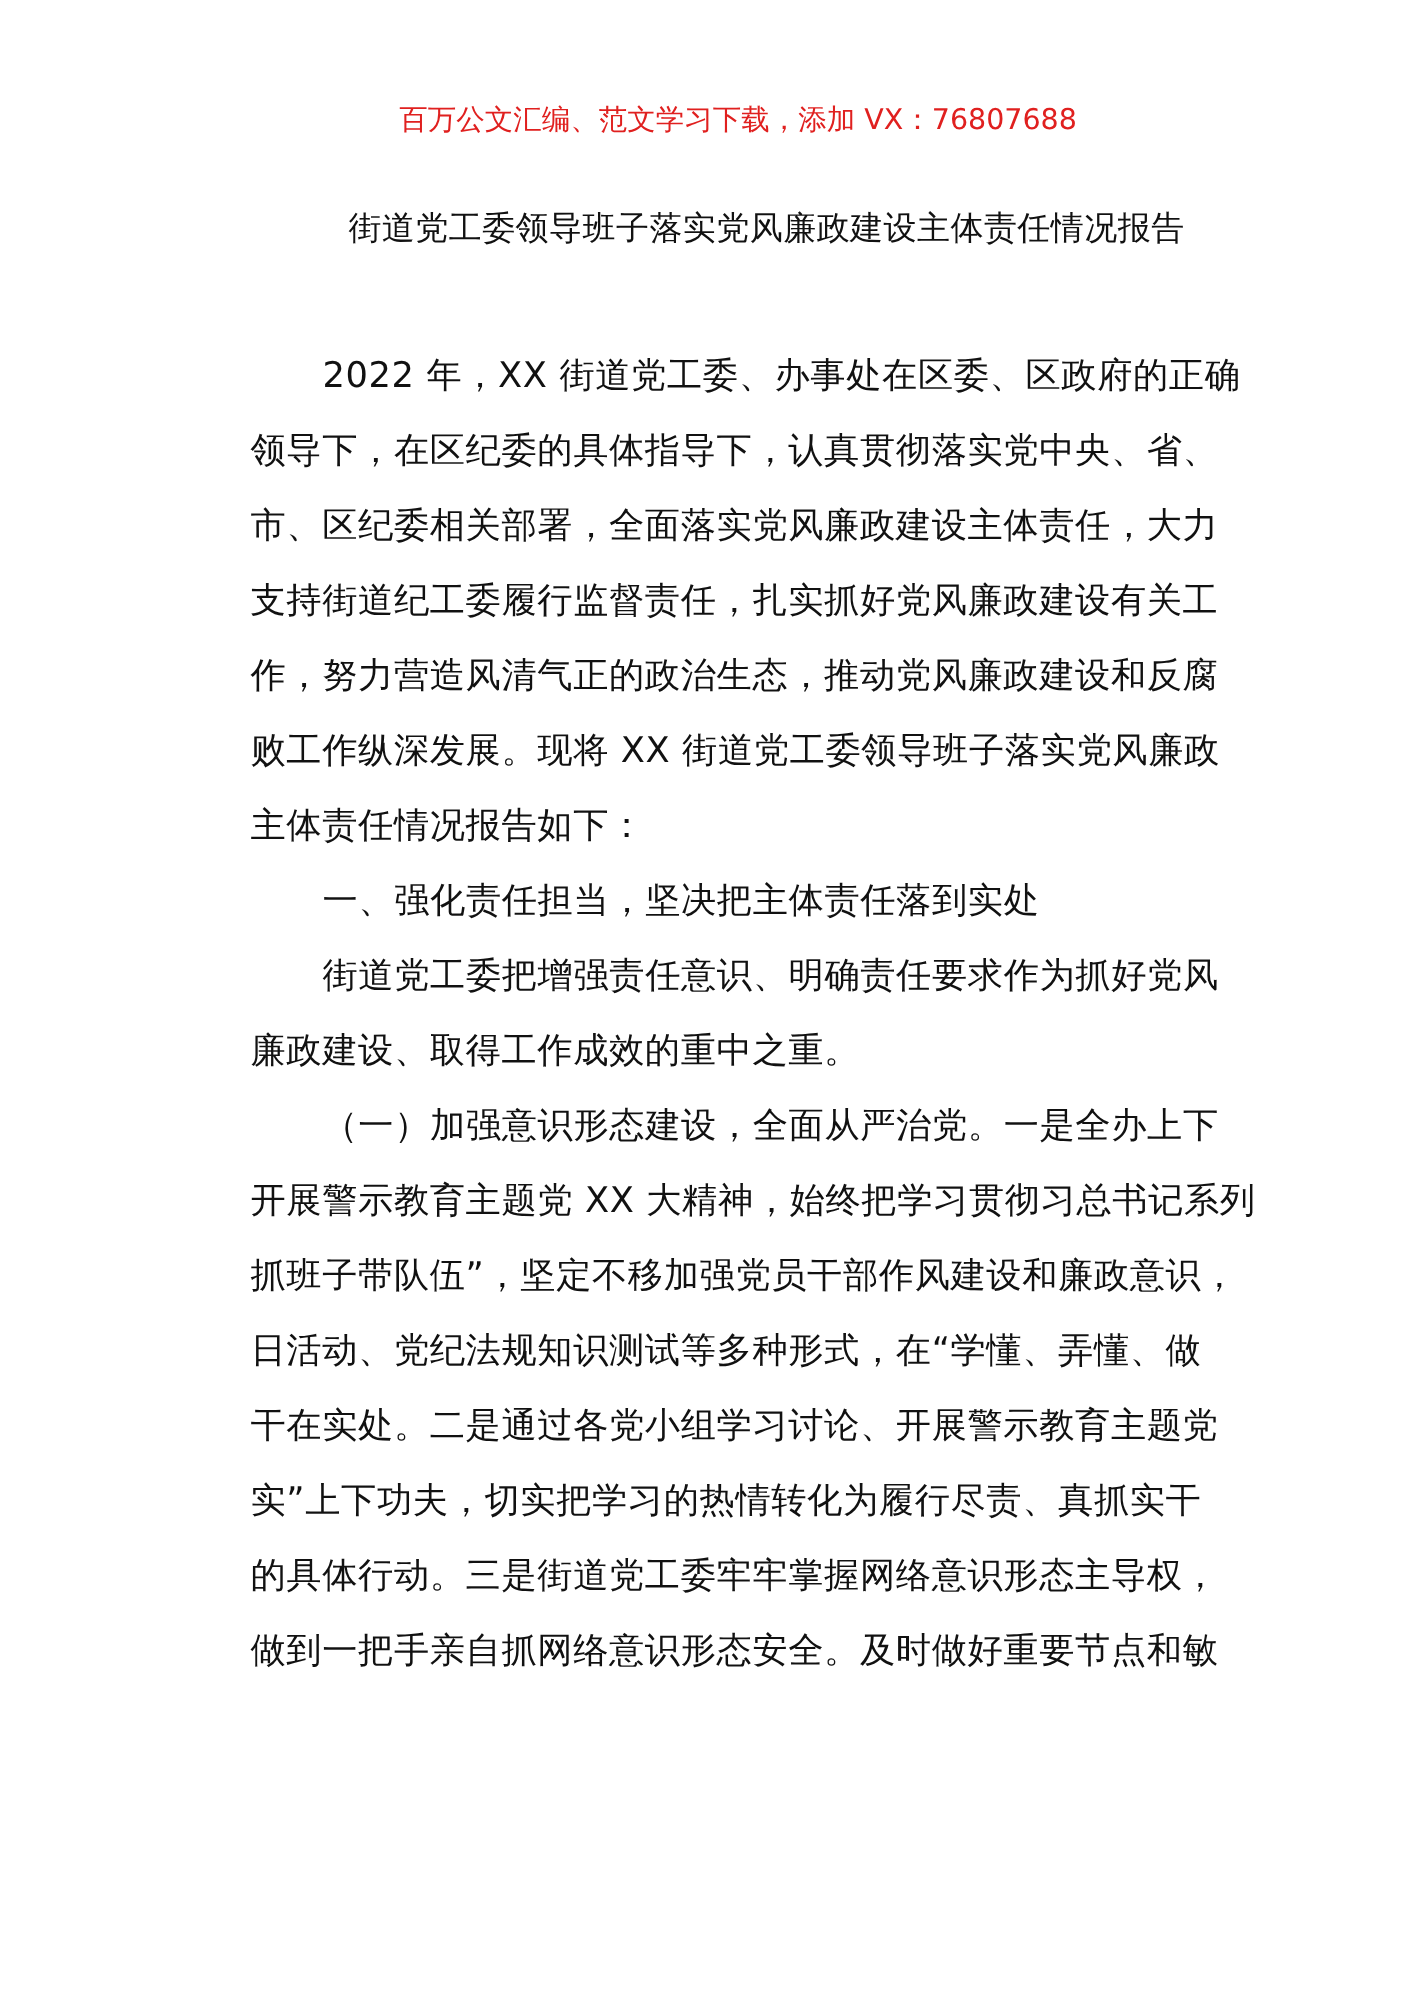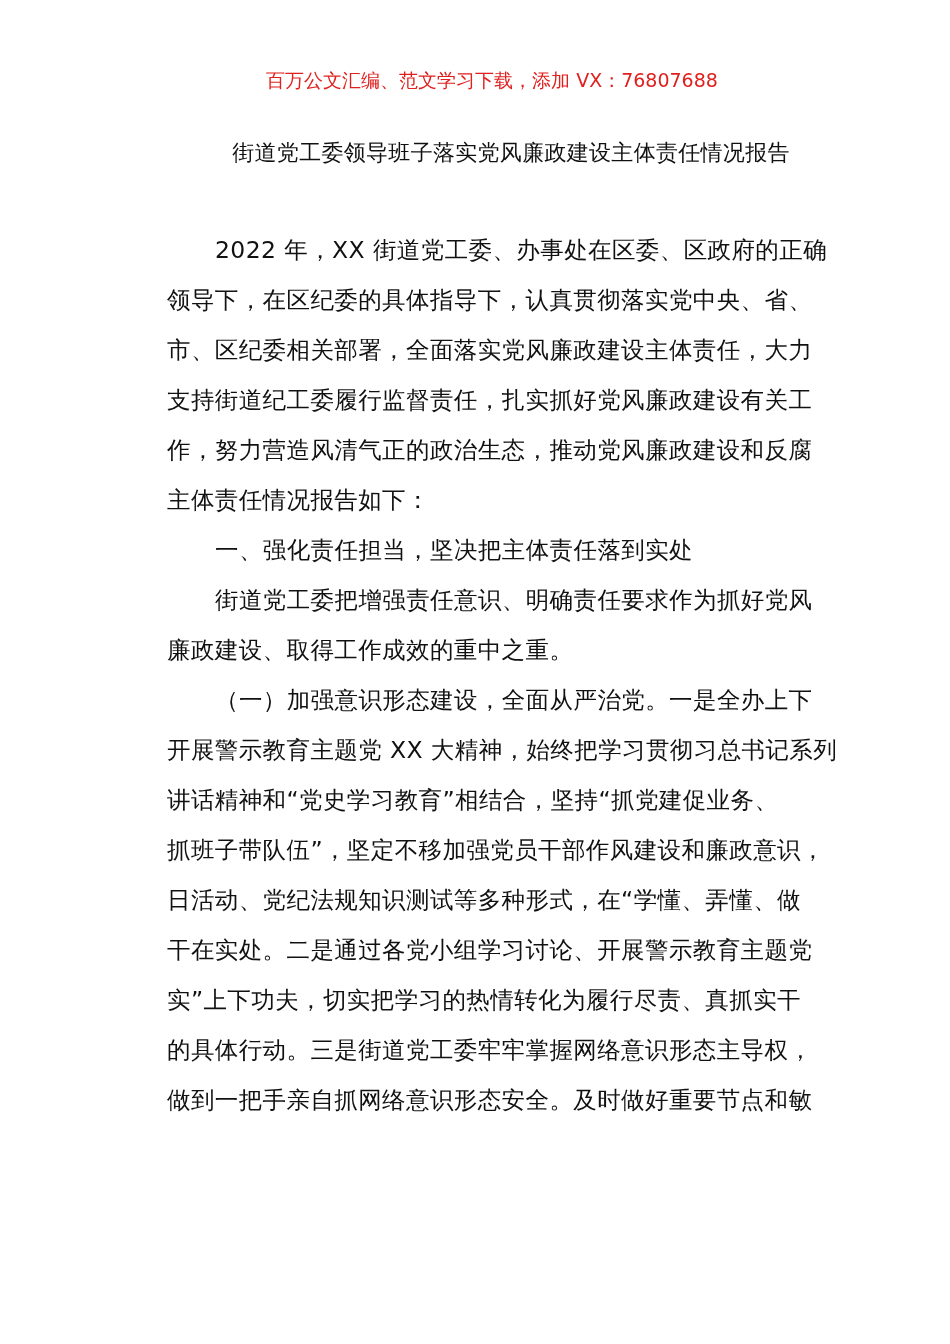--- a/index.html
+++ b/index.html
@@ -60,26 +60,26 @@
 <div class="header-note">百万公文汇编、范文学习下载，添加 VX：76807688</div>
 
 <div class="doc-title">街道党工委领导班子落实党风廉政建设主体责任情况报告</div>
 
 <div class="body-text">
   <div class="line indent">2022 年，XX 街道党工委、办事处在区委、区政府的正确</div>
   <div class="line">领导下，在区纪委的具体指导下，认真贯彻落实党中央、省、</div>
   <div class="line">市、区纪委相关部署，全面落实党风廉政建设主体责任，大力</div>
   <div class="line">支持街道纪工委履行监督责任，扎实抓好党风廉政建设有关工</div>
   <div class="line">作，努力营造风清气正的政治生态，推动党风廉政建设和反腐</div>
+  <div class="line">败工作纵深发展。现将 XX 街道党工委领导班子落实党风廉政</div>
   <div class="line">主体责任情况报告如下：</div>
   <div class="line indent">一、强化责任担当，坚决把主体责任落到实处</div>
   <div class="line indent">街道党工委把增强责任意识、明确责任要求作为抓好党风</div>
   <div class="line">廉政建设、取得工作成效的重中之重。</div>
   <div class="line indent">（一）加强意识形态建设，全面从严治党。一是全办上下</div>
   <div class="line">开展警示教育主题党 XX 大精神，始终把学习贯彻习总书记系列</div>
-  <div class="line">讲话精神和“党史学习教育”相结合，坚持“抓党建促业务、</div>
   <div class="line">抓班子带队伍”，坚定不移加强党员干部作风建设和廉政意识，</div>
   <div class="line">日活动、党纪法规知识测试等多种形式，在“学懂、弄懂、做</div>
   <div class="line">干在实处。二是通过各党小组学习讨论、开展警示教育主题党</div>
   <div class="line">实”上下功夫，切实把学习的热情转化为履行尽责、真抓实干</div>
   <div class="line">的具体行动。三是街道党工委牢牢掌握网络意识形态主导权，</div>
   <div class="line">做到一把手亲自抓网络意识形态安全。及时做好重要节点和敏</div>
 </div>
 
 </body></html>

